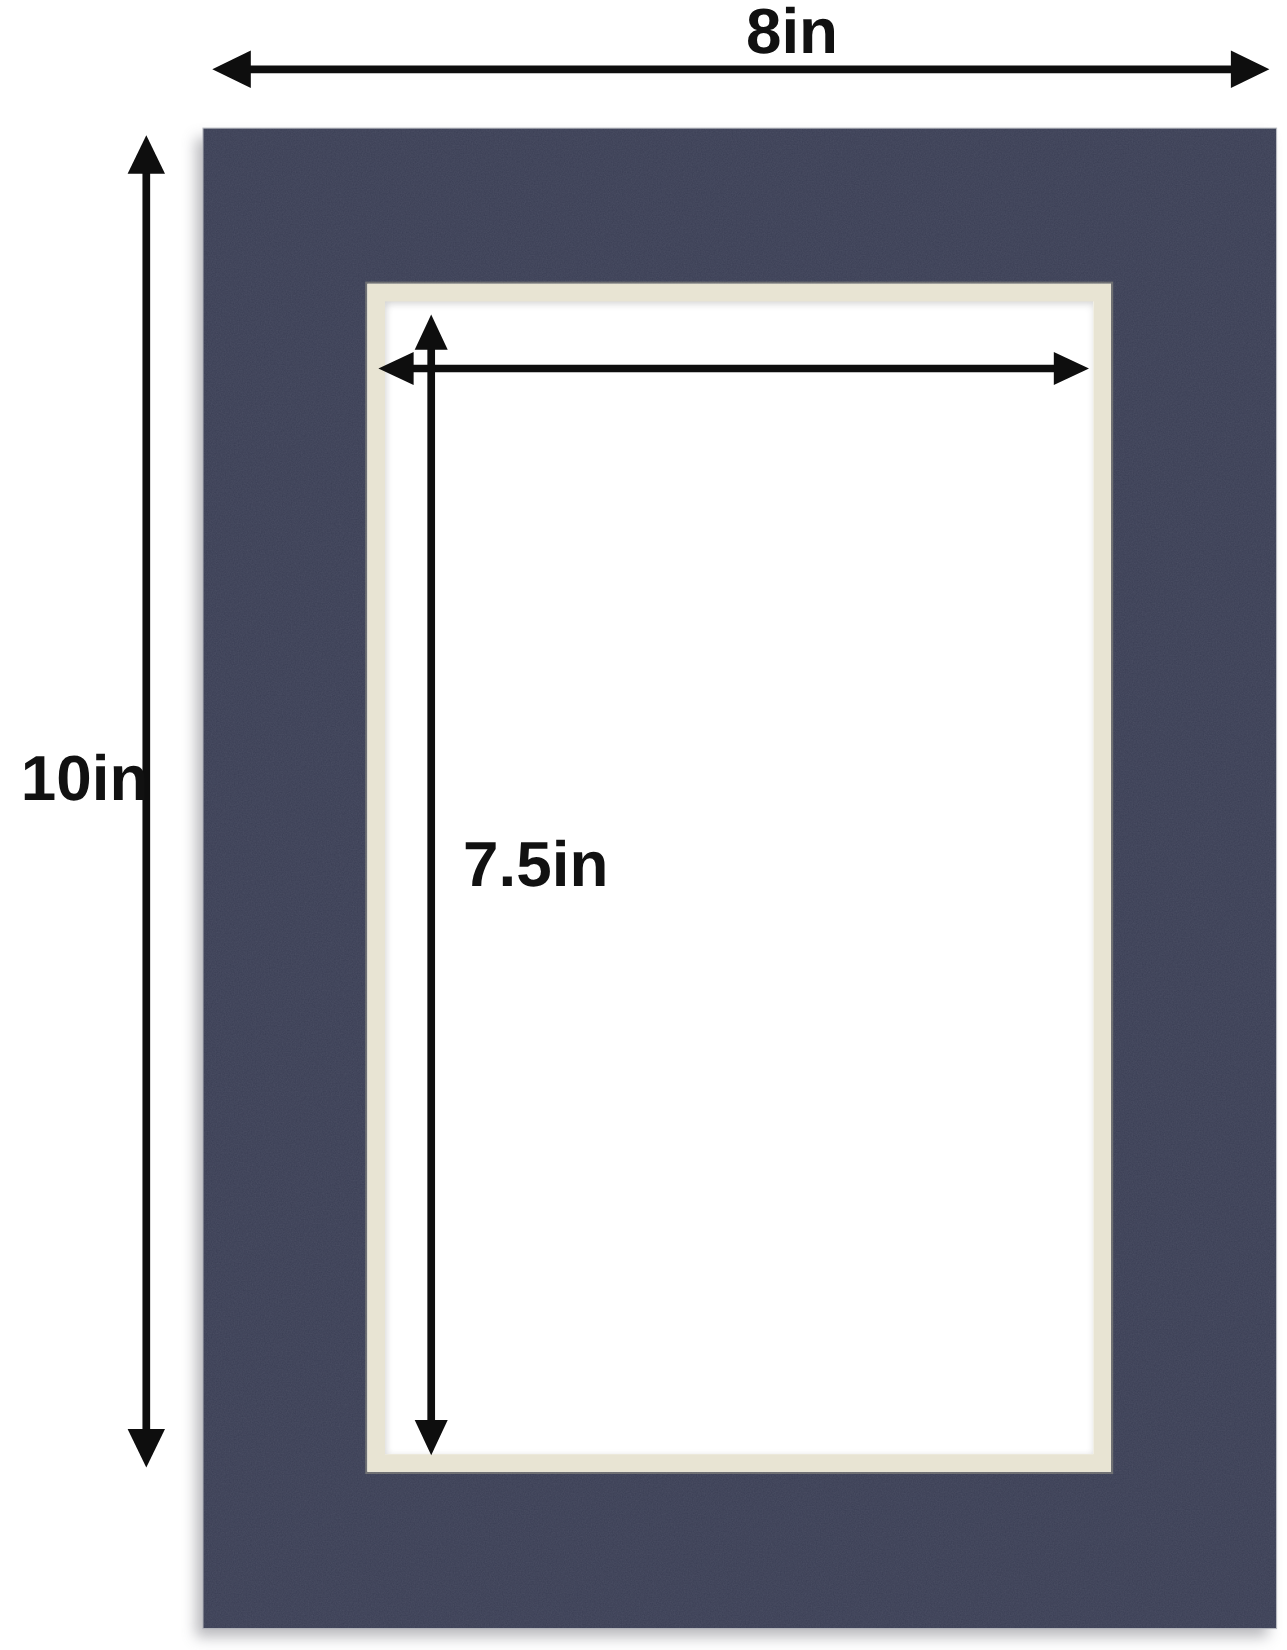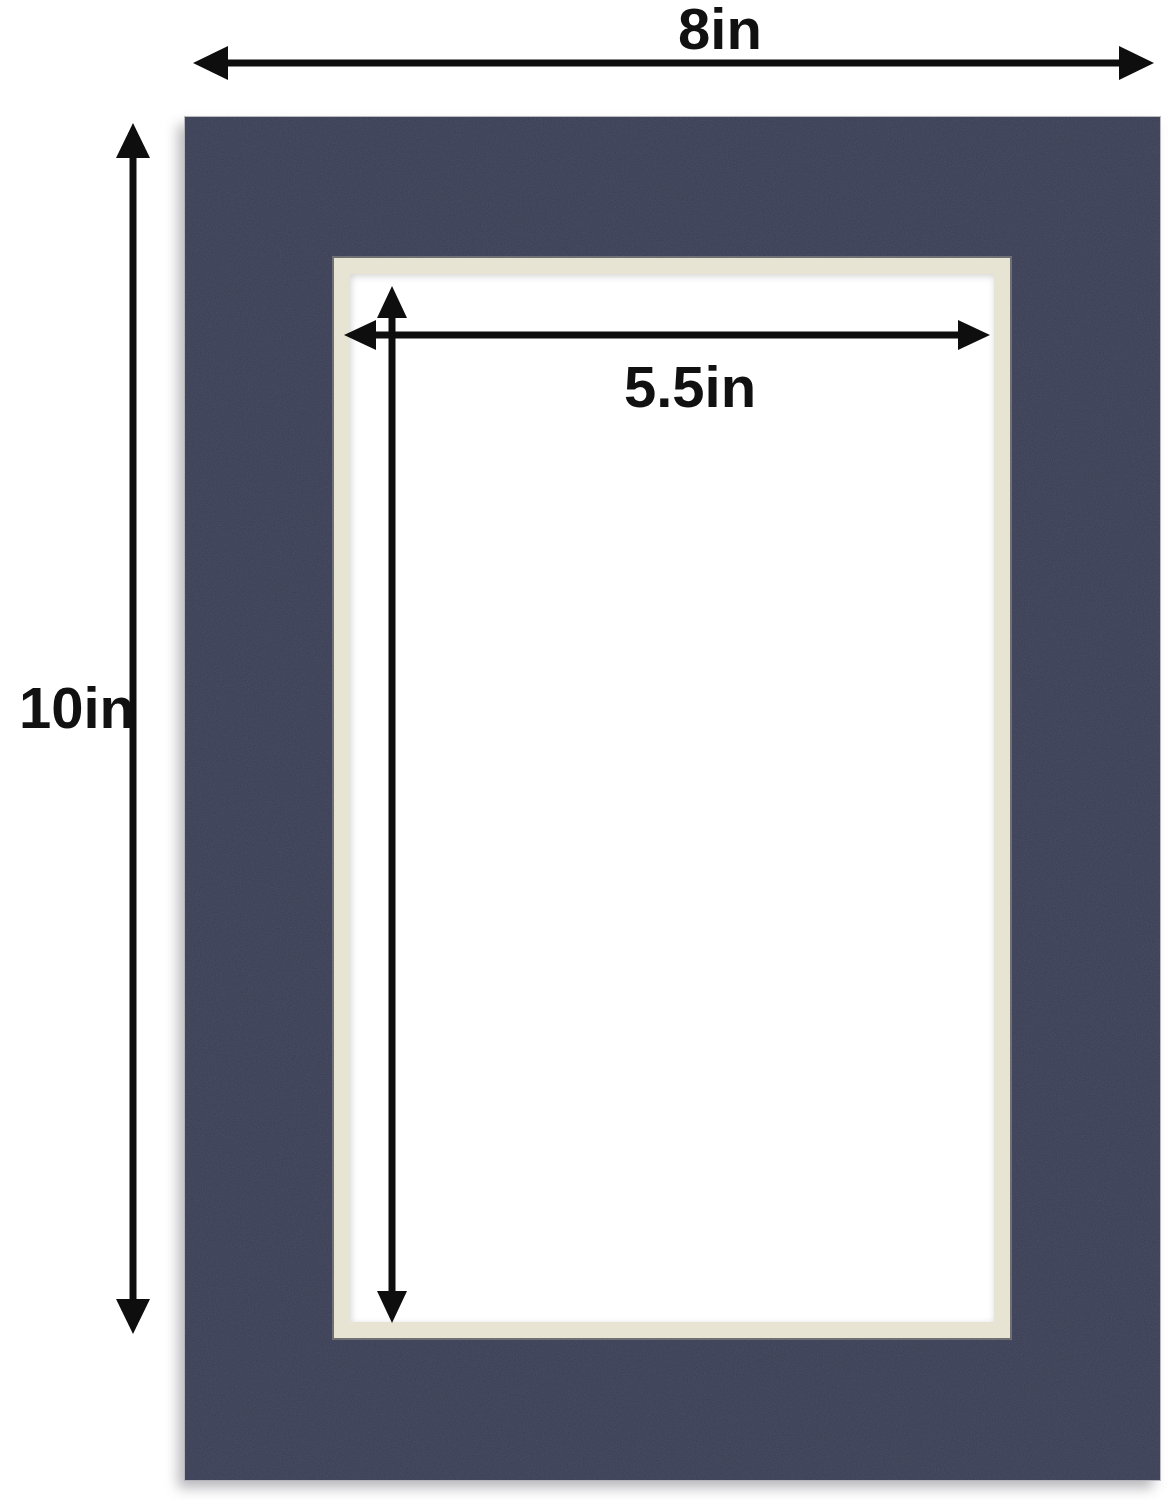--- a/index.html
+++ b/index.html
@@ -116,16 +116,16 @@
       <line x1="392" y1="312" x2="392" y2="1297"></line>
       <polygon points="392,286 377,318 407,318"></polygon>
       <polygon points="392,1323 377,1291 407,1291"></polygon>
     </g>
   </svg>
 
   <div class="dim-label label-outer-width">8in</div>
 
   <div class="dim-label label-outer-height">10in</div>
 
-  <div class="dim-label label-open-width">5.5in</div>
 
+  <div class="dim-label label-open-height">7.5in</div>
 
 </div>
 
 </body></html>

